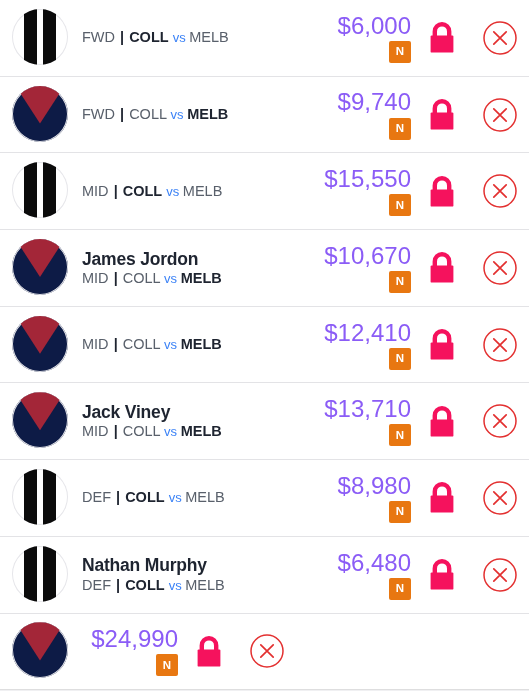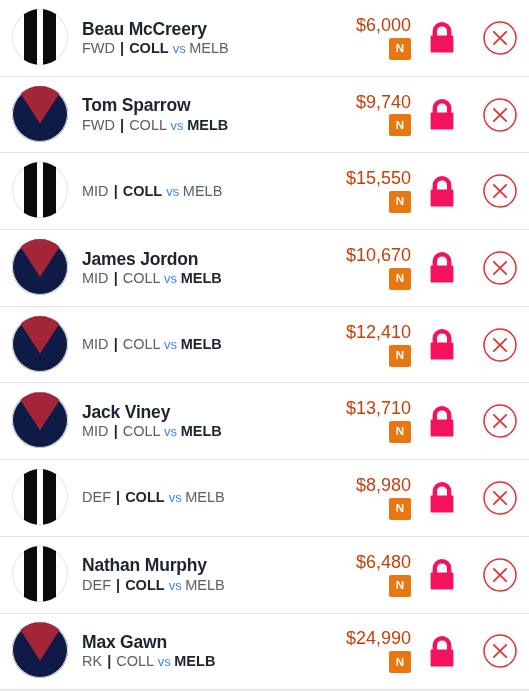--- a/index.html
+++ b/index.html
@@ -122,22 +122,22 @@
     flex: 0 0 auto;
     width: 96px;
     display: flex;
     flex-direction: column;
     align-items: flex-end;
     justify-content: center;
     gap: 3px;
     padding-right: 2px;
   }
   .price {
-    font-size: 18px;
-    color: #c2410c;
+    font-size: 24px;
+    color: #8b5cf6;
     line-height: 1.05;
     white-space: nowrap;
   }
   .badge {
     width: 22px;
     height: 22px;
     border-radius: 2px;
     background: #e87711;
     color: #ffffff;
     font-size: 11.5px;
@@ -165,21 +165,20 @@
 <div id="player-list">
     <div class="player-row">
 
     <div class="logo-cell">
       <div class="logo coll">
           <div class="chev"></div>
         </div>
     </div>
 
     <div class="info-cell">
-      <div class="player-name">Beau McCreery</div>
       <div class="player-meta">
         <span class="pos">FWD</span>
         <span class="sep">|</span>
         <span class="team home own">COLL</span>
         <span class="vs"> vs </span>
         <span class="team away">MELB</span>
       </div>
     </div>
 
     <div class="price-cell">
@@ -204,21 +203,20 @@
   </div>
     <div class="player-row">
 
     <div class="logo-cell">
       <div class="logo melb">
           <div class="chev"></div>
         </div>
     </div>
 
     <div class="info-cell">
-      <div class="player-name">Tom Sparrow</div>
       <div class="player-meta">
         <span class="pos">FWD</span>
         <span class="sep">|</span>
         <span class="team home">COLL</span>
         <span class="vs"> vs </span>
         <span class="team away own">MELB</span>
       </div>
     </div>
 
     <div class="price-cell">
@@ -473,30 +471,20 @@
 
   </div>
     <div class="player-row">
 
     <div class="logo-cell">
       <div class="logo melb">
           <div class="chev"></div>
         </div>
     </div>
 
-    <div class="info-cell">
-      <div class="player-name">Max Gawn</div>
-      <div class="player-meta">
-        <span class="pos">RK</span>
-        <span class="sep">|</span>
-        <span class="team home">COLL</span>
-        <span class="vs"> vs </span>
-        <span class="team away own">MELB</span>
-      </div>
-    </div>
 
     <div class="price-cell">
       <div class="price">$24,990</div>
       <div class="badge">N</div>
     </div>
 
     <div class="action-cell">
       <svg class="lock-icon" width="30" height="33" viewBox="0 0 30 33" aria-hidden="true">
         <path d="M7.8 15.2 V10.4 a7.2 7.2 0 0 1 14.4 0 V15.2" fill="none" stroke="#f5125d" stroke-width="4.4" stroke-linecap="butt"></path>
         <rect x="3.6" y="14.4" width="22.8" height="17.2" rx="1.2" fill="#f5125d"></rect>

